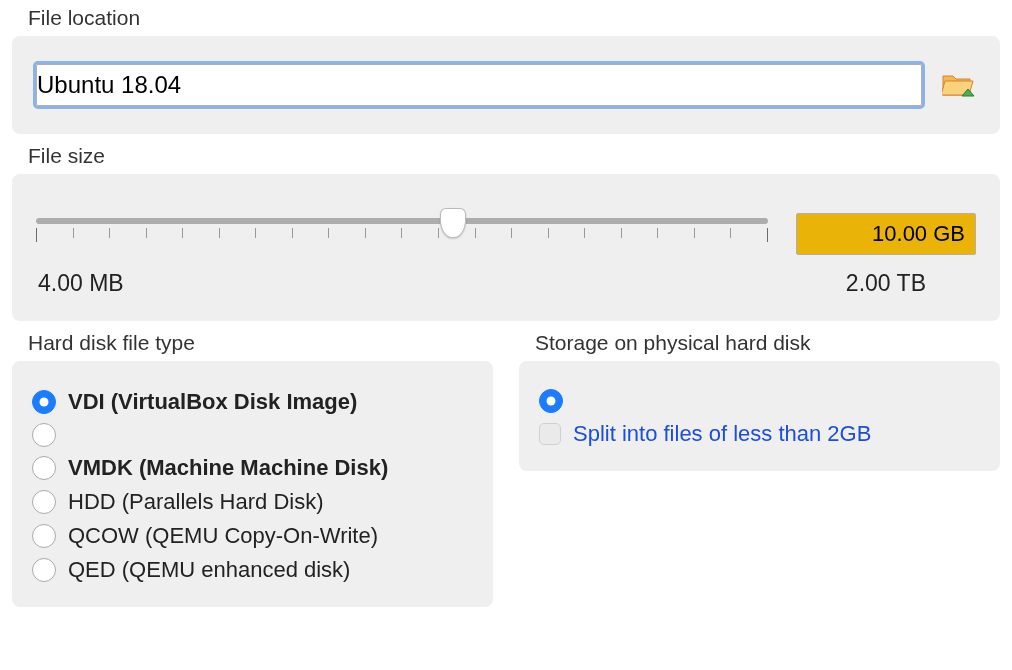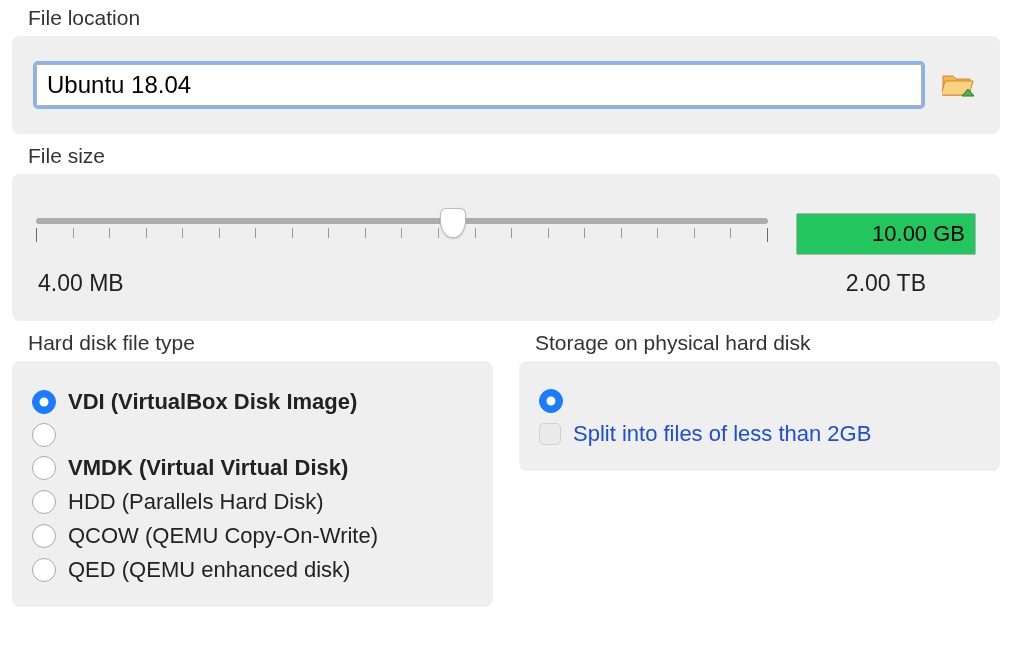--- a/index.html
+++ b/index.html
@@ -27,21 +27,21 @@
     }
     .file-panel {
       display: flex;
       align-items: center;
       gap: 20px;
       padding: 28px 24px;
     }
     .text-input {
       flex: 1;
       font-size: 24px;
-      padding: 6px 10px;
+      padding: 6px 0;
       border: 1px solid #b0b0b0;
       border-radius: 2px;
       outline: 3px solid #8ab4e8;
       outline-offset: 0;
       background: #fff;
       color: #000;
       font-family: inherit;
     }
     .folder-btn {
       width: 34px; height: 30px;
@@ -88,21 +88,21 @@
     }
     .tick {
       width: 1px; height: 10px;
       background: #9a9a9a;
     }
     .tick.major { height: 14px; background: #6a6a6a; }
     .size-value {
       width: 180px;
       height: 42px;
       border: 1px solid #b0b0b0;
-      background: #22c55e;
+      background: #eab308;
       font-size: 22px;
       text-align: right;
       padding: 6px 10px;
       border-radius: 2px;
     }
     .minmax-row {
       display: flex;
       justify-content: space-between;
       font-size: 23px;
       margin-top: 12px;
@@ -223,21 +223,21 @@
       <div class="radio-list" id="disk-type-list">
           <div class="opt bold">
             <div class="radio selected"></div>
             <span class="lbl">VDI (VirtualBox Disk Image)</span>
           </div>
           <div class="opt bold">
             <div class="radio"></div>
           </div>
           <div class="opt bold">
             <div class="radio"></div>
-            <span class="lbl">VMDK (Virtual Virtual Disk)</span>
+            <span class="lbl">VMDK (Machine Machine Disk)</span>
           </div>
           <div class="opt">
             <div class="radio"></div>
             <span class="lbl">HDD (Parallels Hard Disk)</span>
           </div>
           <div class="opt">
             <div class="radio"></div>
             <span class="lbl">QCOW (QEMU Copy-On-Write)</span>
           </div>
           <div class="opt">

